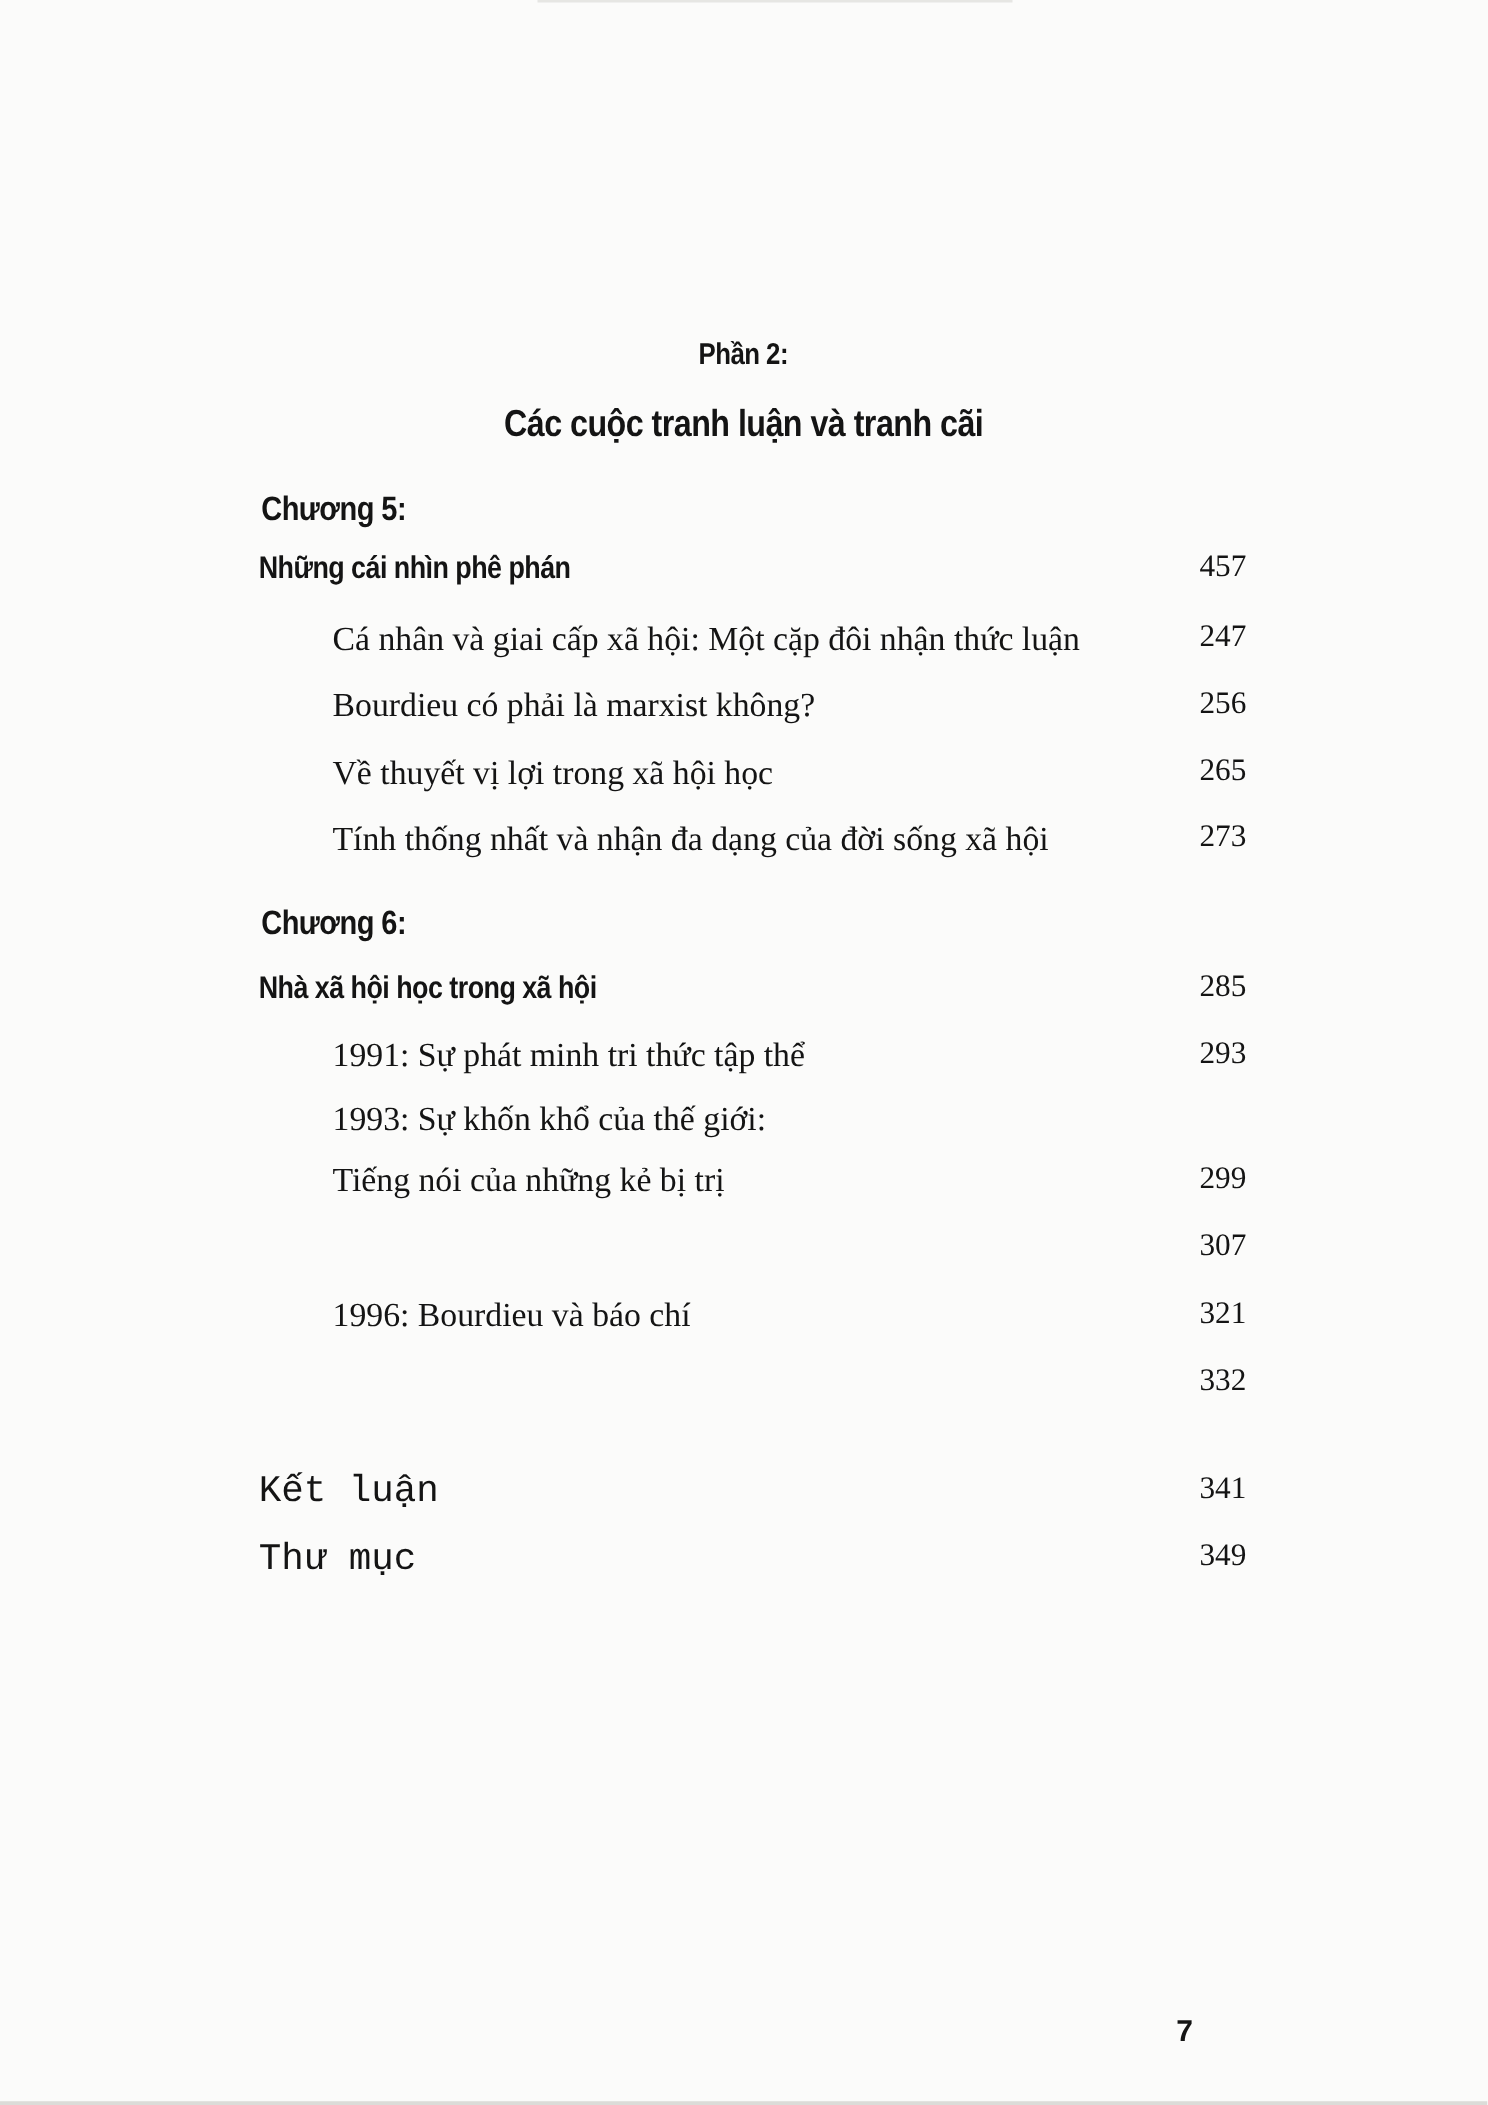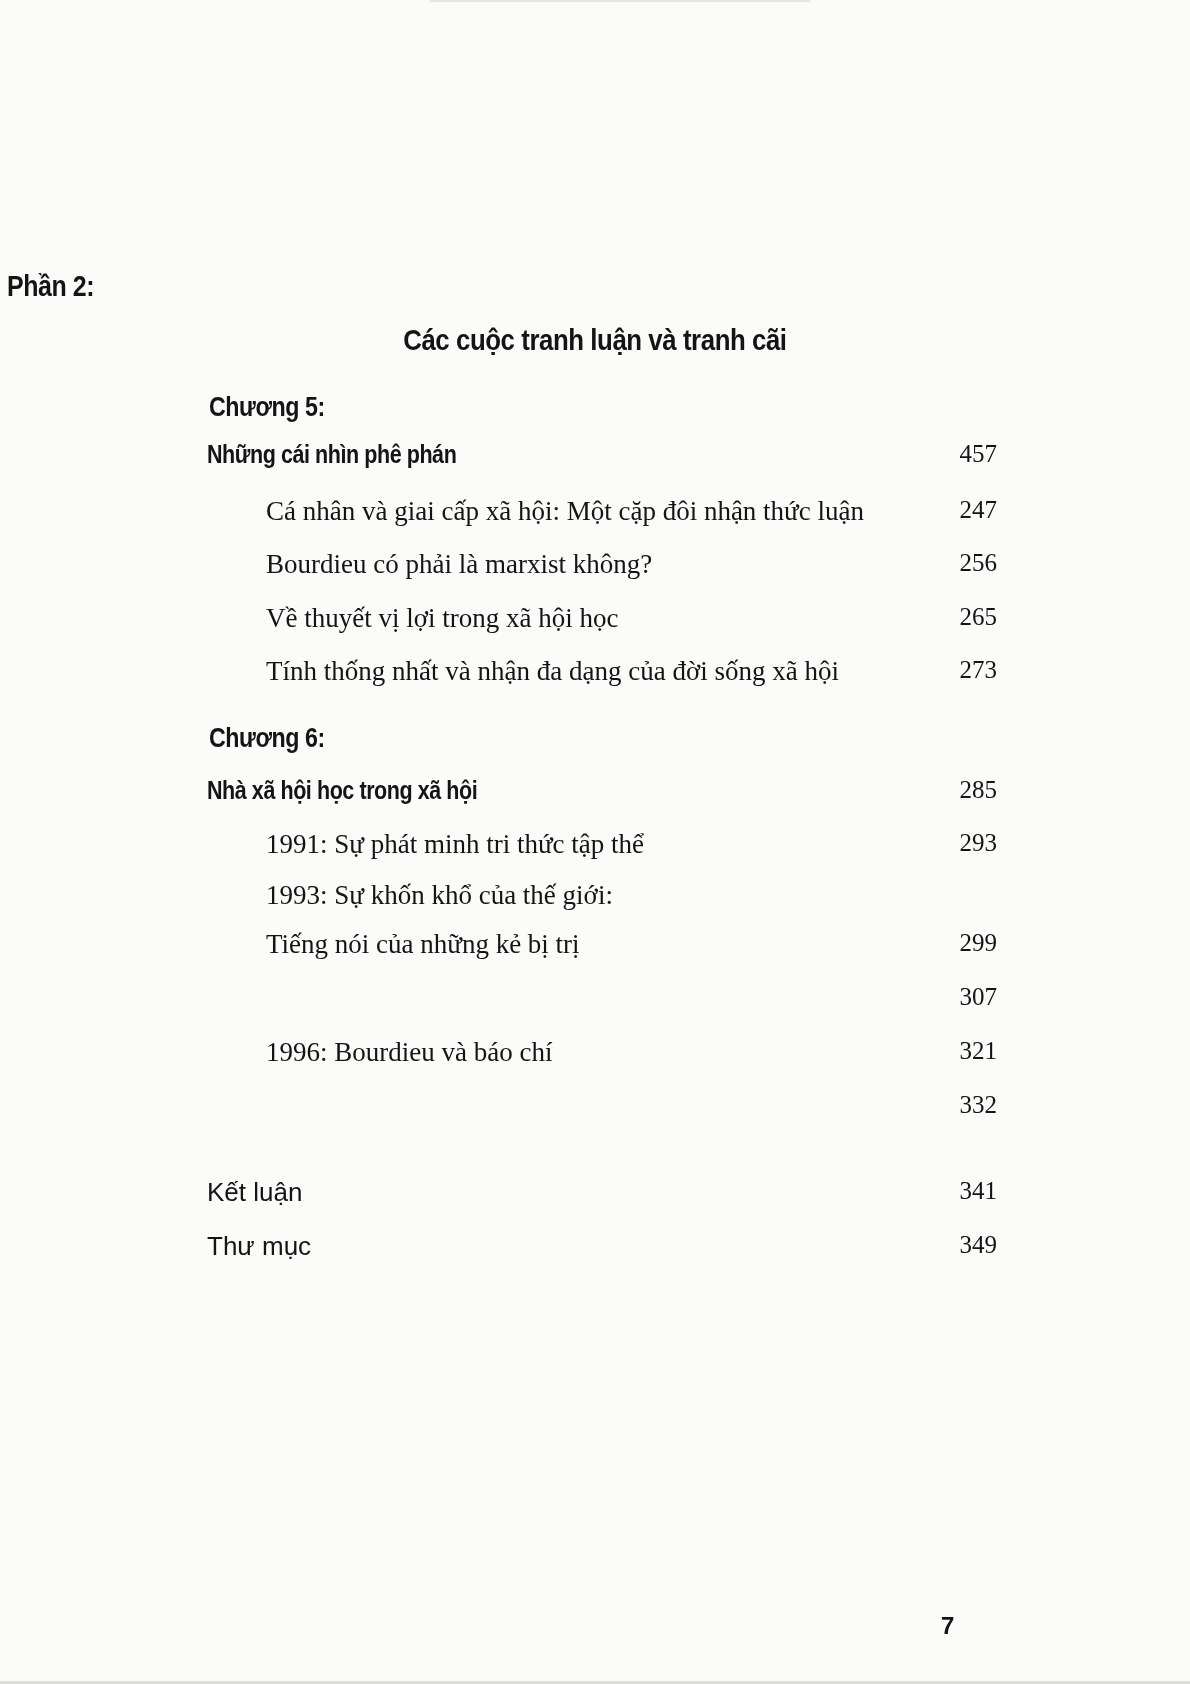--- a/index.html
+++ b/index.html
@@ -7,37 +7,37 @@
       width: 1190px; height: 1684px;
       background: #fbfbfa;
       position: relative;
       overflow: hidden;
       color: #141414;
     }
     .page { position: absolute; inset: 0; }
     .sans { font-family: "Liberation Sans", "DejaVu Sans", sans-serif; font-weight: bold; letter-spacing: -0.5px; transform: scaleX(0.86); transform-origin: left center; display: inline-block; }
     .part-label {
       position: absolute; top: 270px; left: 0; width: 100%;
-      text-align: left; font-size: 29px;
+      text-align: center; font-size: 24px;
     }
     .part-label span, .part-title span { transform-origin: center center; }
     .part-title {
       position: absolute; top: 323px; left: 0; width: 100%;
       text-align: center; font-size: 30px;
     }
     .row { position: absolute; left: 0; width: 100%; height: 40px; }
     .row .title { position: absolute; white-space: nowrap; }
     .row .page-num {
       position: absolute; right: 193px; font-family: "Liberation Serif", "DejaVu Serif", serif;
       font-size: 25px; text-align: right;
     }
     .chapter .title { left: 209px; font-size: 27px; }
     .section .title { left: 207px; font-size: 25px; }
     .entry .title { left: 266px; font-size: 27px; font-family: "Liberation Serif", "DejaVu Serif", serif; }
-    .top-entry .title { left: 207px; font-size: 26px; font-family: Liberation Sans, sans-serif; }
+    .top-entry .title { left: 207px; font-size: 30px; font-family: Liberation Mono, monospace; }
     .folio {
       position: absolute; top: 1612px; left: 941px;
       font-family: "Liberation Sans", "DejaVu Sans", sans-serif; font-weight: bold; font-size: 24px;
     }
     .top-rule {
       position: absolute; top: 0; left: 430px; width: 380px; height: 2px; background: #e6e6e3;
     }
     .bottom-rule {
       position: absolute; bottom: 0; left: 0; width: 100%; height: 3px; background: #dcdcd8;
     }

